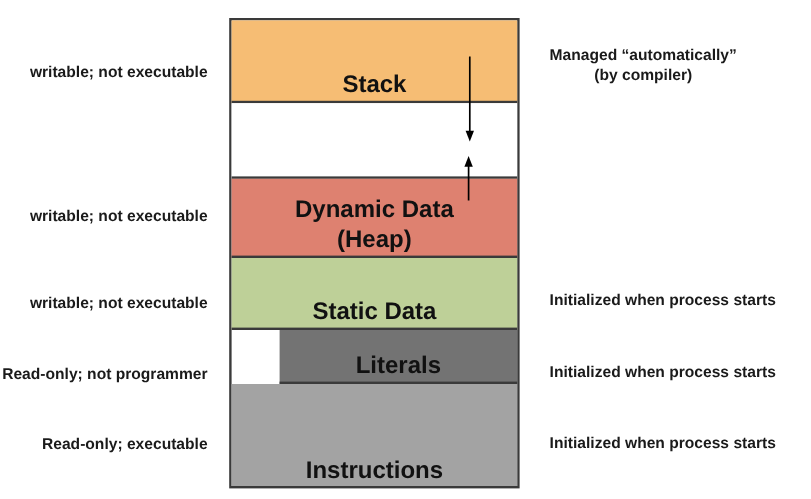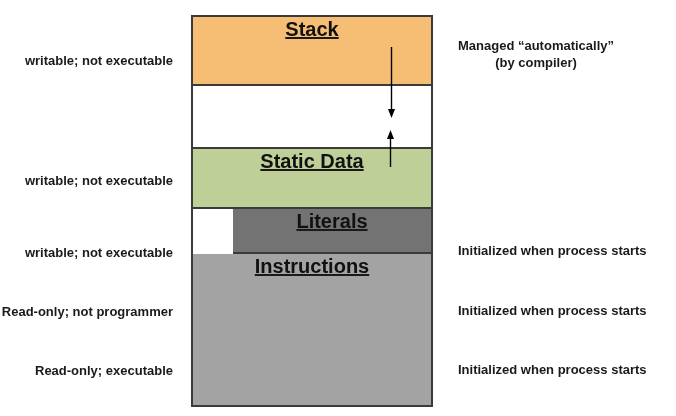--- a/index.html
+++ b/index.html
@@ -19,23 +19,22 @@
     left: 191px; top: 15px;
     width: 242px; height: 392px;
     border: 2px solid #3a3a3a;
     box-sizing: border-box;
     display: flex; flex-direction: column;
     background: #ffffff;
   }
   .seg {
     box-sizing: border-box;
     border-bottom: 2px solid #3a3a3a;
-    display: flex; align-items: flex-start; justify-content: center;
+    display: flex; align-items: flex-end; justify-content: center;
     text-align: center;
-    text-decoration: underline;
   }
   .seg:last-child { border-bottom: none; }
   .seg-label {
     font-weight: bold;
     font-size: 20px;
     line-height: 1.25;
     white-space: pre-line;
     color: #111;
   }
   .seg-stack        { height: 69px; }
@@ -76,20 +75,24 @@
   <div class="side-label left-label" style="top:311px">Read-only; not programmer</div>
   <div class="side-label left-label" style="top:370px">Read-only; executable</div>
 
   <div class="memcol">
     <div class="seg seg-stack" style="background-color: rgb(246, 189, 116);">
       <span class="seg-label">Stack</span>
     </div>
     <div class="seg seg-gap" style="background-color: rgb(255, 255, 255);">
       <span class="seg-label"></span>
     </div>
+    <div class="seg seg-heap" style="background-color: rgb(222, 129, 112);">
+      <span class="seg-label">Dynamic Data
+(Heap)</span>
+    </div>
     <div class="seg seg-static" style="background-color: rgb(190, 208, 152);">
       <span class="seg-label">Static Data</span>
     </div>
     <div class="seg seg-literals" style="background-color: #737373; margin-left: 40px;">
       <span class="seg-label">Literals</span>
     </div>
     <div class="seg seg-instructions" style="background-color: #a3a3a3;">
       <span class="seg-label">Instructions</span>
     </div>
   </div>

